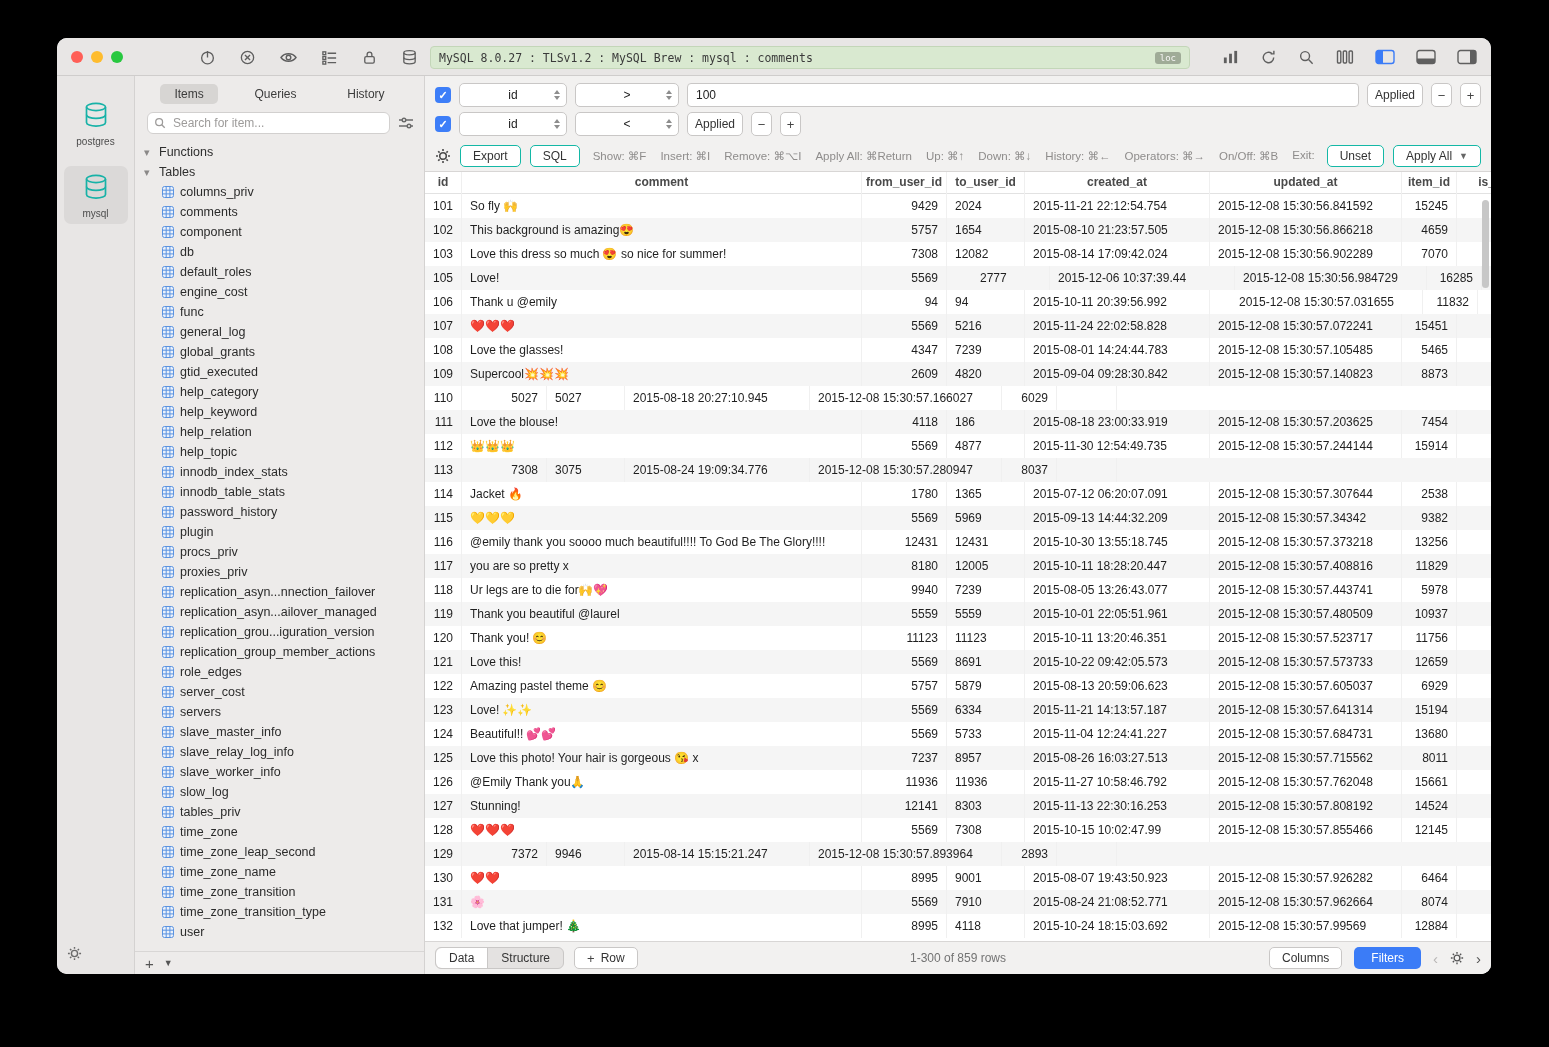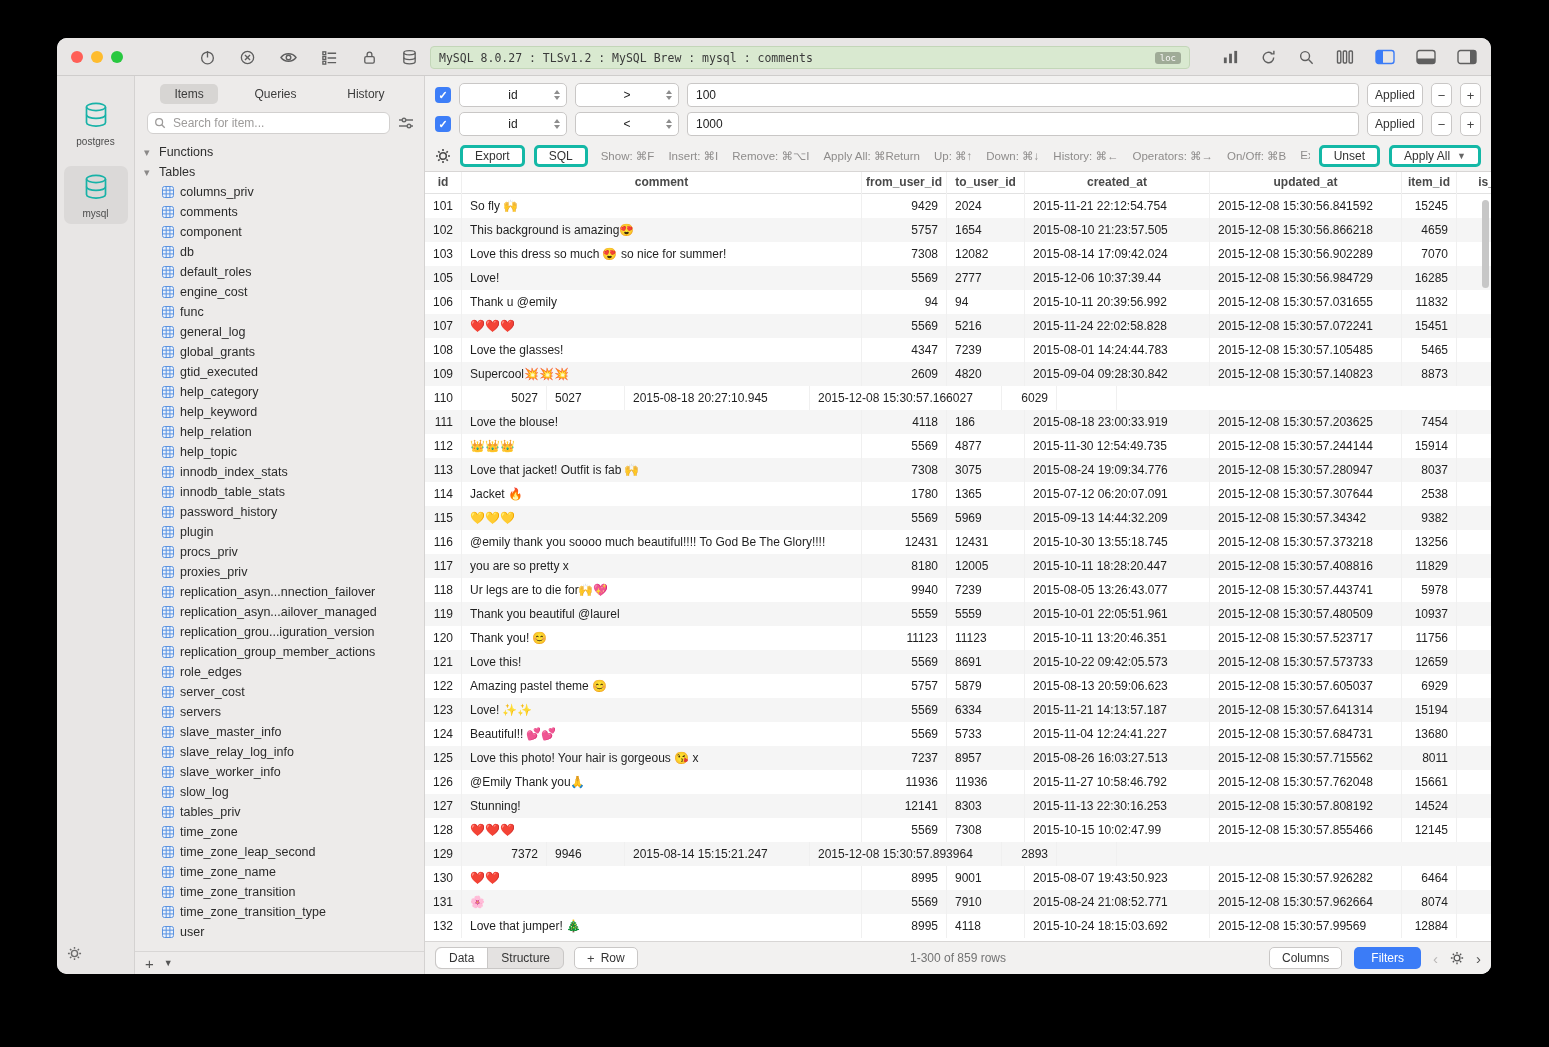--- a/index.html
+++ b/index.html
@@ -65,21 +65,21 @@
   .stepper .up{border-bottom:4px solid #8d8d8d;}
   .stepper .dn{border-top:4px solid #8d8d8d;}
   .fvalue{flex:1;height:24px;border:1px solid #c9c7c6;border-radius:4px;background:#fff;font-size:12px;color:#222;
           padding:0 8px;outline:none;font-family:inherit;}
   .fbtn{flex:none;height:24px;background:#fff;border:1px solid #c9c7c6;border-radius:5px;font-size:12px;color:#333;
         font-family:inherit;display:flex;align-items:center;justify-content:center;}
   .fbtn.applied{width:56px;}
   .fbtn.sq{width:21px;color:#444;font-size:13px;}
 
   .shortcut-bar{flex:none;height:30px;display:flex;align-items:center;gap:9px;padding:0 10px;}
-  .sc-btn{height:22px;background:#fff;border:3px solid #14b8a6;border-radius:5px;font-size:12px;color:#333;
+  .sc-btn{height:22px;background:#fff;border:1px solid #14b8a6;border-radius:5px;font-size:12px;color:#333;
           font-family:inherit;display:flex;align-items:center;justify-content:center;padding:0 12px;gap:7px;}
   .shortcuts{flex:1;display:flex;gap:14px;overflow:hidden;white-space:nowrap;color:#8e8c8b;font-size:11.5px;margin-left:4px;}
   .sc-chev{font-size:9px;color:#666;}
 
   
   .grid-wrap{flex:1;background:#fff;border-top:1px solid #d8d6d5;position:relative;overflow:hidden;
              display:flex;flex-direction:column;min-height:0;}
   .grid-header{flex:none;display:flex;height:22px;border-bottom:1px solid #e2e2e2;background:#fff;}
   .gh{flex:none;height:22px;line-height:21px;font-size:12px;font-weight:bold;color:#4a4a4a;text-align:center;
       overflow:hidden;white-space:nowrap;border-right:1px solid #efefef;}
@@ -778,21 +778,20 @@
                   <i class="dn"></i>
                 </span>
               </div>
               <div class="fselect op">
                 <span>&lt;</span>
                 <span class="stepper">
                   <i class="up"></i>
                   <i class="dn"></i>
                 </span>
               </div>
-              <input class="fvalue" value="1000" style="">
               <button class="fbtn applied">Applied</button>
               <button class="fbtn sq">−</button>
               <button class="fbtn sq">+</button>
             </div>
           </div>
 
         <div class="shortcut-bar">
           <span style="display:flex;">
             <svg width="16" height="16" viewBox="0 0 16 16" fill="none" stroke="#4b4b4b" stroke-width="1.6">
                 <path d="M8 1v2M8 13v2M1 8h2M13 8h2M3.2 3.2l1.4 1.4M11.4 11.4l1.4 1.4M12.8 3.2l-1.4 1.4M4.6 11.4l-1.4 1.4"></path>
@@ -859,33 +858,33 @@
                 <div class="gc l" style="width: 78px;">12082</div>
                 <div class="gc l" style="width: 185px;">2015-08-14 17:09:42.024</div>
                 <div class="gc l" style="width: 192px;">2015-12-08 15:30:56.902289</div>
                 <div class="gc r" style="width: 55px;">7070</div>
                 <div class="gc l" style="width: 60px;"></div>
               </div>
               <div class="grow">
                 <div class="gc r" style="width: 37px;">105</div>
                 <div class="gc l" style="width: 400px;">Love!</div>
                 <div class="gc r" style="width: 85px;">5569</div>
-                <div class="gc l" style="width: 78px;">2777</div>
+                <div class="gc l" style="width: 78px; margin-left: 25px;">2777</div>
                 <div class="gc l" style="width: 185px;">2015-12-06 10:37:39.44</div>
                 <div class="gc l" style="width: 192px;">2015-12-08 15:30:56.984729</div>
                 <div class="gc r" style="width: 55px;">16285</div>
                 <div class="gc l" style="width: 60px;"></div>
               </div>
               <div class="grow">
                 <div class="gc r" style="width: 37px;">106</div>
                 <div class="gc l" style="width: 400px;">Thank u @emily</div>
                 <div class="gc r" style="width: 85px;">94</div>
                 <div class="gc l" style="width: 78px;">94</div>
                 <div class="gc l" style="width: 185px;">2015-10-11 20:39:56.992</div>
-                <div class="gc l" style="width: 192px;">2015-12-08 15:30:57.031655</div>
+                <div class="gc l" style="width: 192px; margin-left: 21px;">2015-12-08 15:30:57.031655</div>
                 <div class="gc r" style="width: 55px;">11832</div>
                 <div class="gc l" style="width: 60px;"></div>
               </div>
               <div class="grow">
                 <div class="gc r" style="width: 37px;">107</div>
                 <div class="gc l" style="width: 400px;">❤️❤️❤️</div>
                 <div class="gc r" style="width: 85px;">5569</div>
                 <div class="gc l" style="width: 78px;">5216</div>
                 <div class="gc l" style="width: 185px;">2015-11-24 22:02:58.828</div>
                 <div class="gc l" style="width: 192px;">2015-12-08 15:30:57.072241</div>
@@ -936,21 +935,20 @@
                 <div class="gc l" style="width: 400px;">👑👑👑</div>
                 <div class="gc r" style="width: 85px;">5569</div>
                 <div class="gc l" style="width: 78px;">4877</div>
                 <div class="gc l" style="width: 185px;">2015-11-30 12:54:49.735</div>
                 <div class="gc l" style="width: 192px;">2015-12-08 15:30:57.244144</div>
                 <div class="gc r" style="width: 55px;">15914</div>
                 <div class="gc l" style="width: 60px;"></div>
               </div>
               <div class="grow">
                 <div class="gc r" style="width: 37px;">113</div>
-                <div class="gc l" style="width: 400px;">Love that jacket! Outfit is fab 🙌</div>
                 <div class="gc r" style="width: 85px;">7308</div>
                 <div class="gc l" style="width: 78px;">3075</div>
                 <div class="gc l" style="width: 185px;">2015-08-24 19:09:34.776</div>
                 <div class="gc l" style="width: 192px;">2015-12-08 15:30:57.280947</div>
                 <div class="gc r" style="width: 55px;">8037</div>
                 <div class="gc l" style="width: 60px;"></div>
               </div>
               <div class="grow">
                 <div class="gc r" style="width: 37px;">114</div>
                 <div class="gc l" style="width: 400px;">Jacket 🔥</div>

